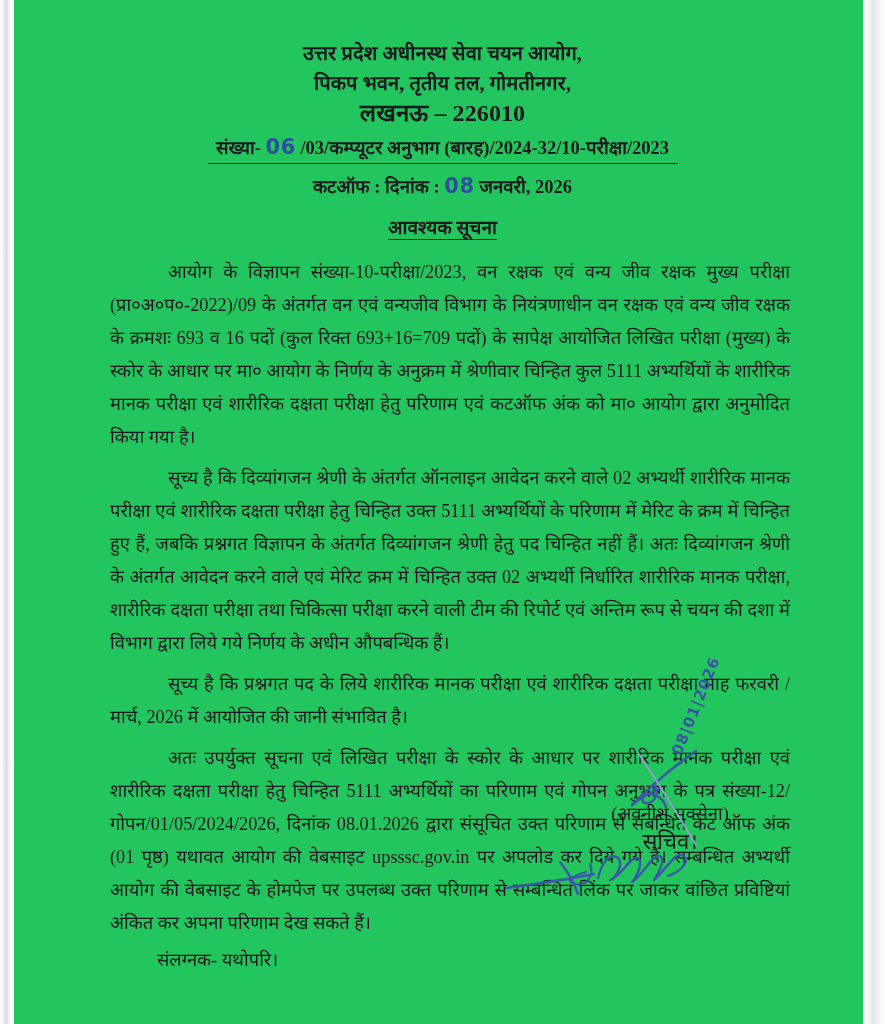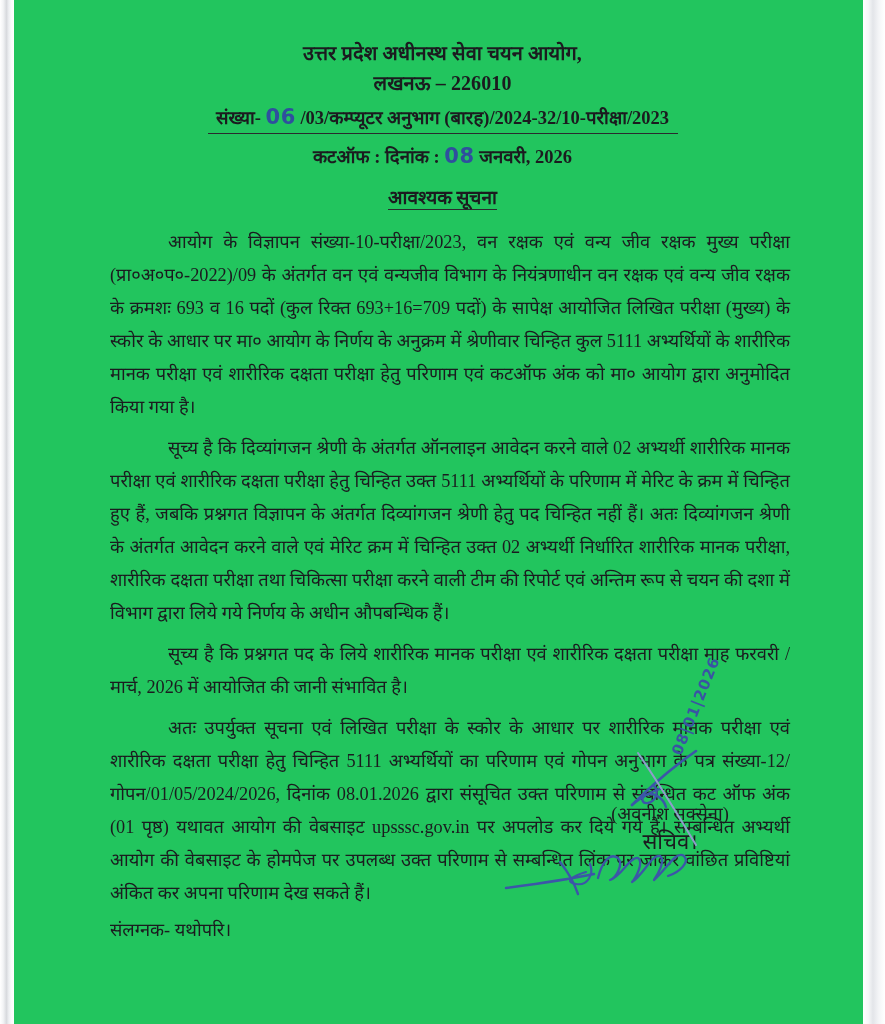--- a/index.html
+++ b/index.html
@@ -52,21 +52,21 @@
     text-align: center;
     padding-top: 38px;
   }
   .header .line {
     font-weight: bold;
     font-size: 20px;
     line-height: 30px;
     letter-spacing: 0.1px;
   }
   .header .line.city {
-    font-size: 20px;
+    font-size: 24px;
   }
 
   .ref-line {
     margin: 6px auto 0 auto;
     width: 470px;
     text-align: center;
     font-weight: bold;
     font-size: 18.5px;
     line-height: 26px;
     border-bottom: 1.6px solid #2a2a2e;
@@ -106,20 +106,21 @@
     line-height: 33px;
     text-align: justify;
     text-justify: inter-word;
   }
   .body p {
     margin: 0 0 8px 0;
     text-indent: 58px;
   }
   .body p.no-indent {
     text-indent: 0;
+    margin-left: 47px;
   }
   .body p.tight {
     margin-bottom: 4px;
   }
 
   
   .sign-block {
     position: absolute;
     left: 520px;
     top: 745px;
@@ -170,20 +171,21 @@
 
 <div id="page">
 
   <div class="edge-left"></div>
   <div class="edge-right"></div>
 
   <div class="sheet">
 
     <div class="header">
       <div class="line">उत्तर प्रदेश अधीनस्थ सेवा चयन आयोग,</div>
+      <div class="line">पिकप भवन, तृतीय तल, गोमतीनगर,</div>
       <div class="line city">लखनऊ – 226010</div>
 
       <div class="ref-line">
         <span>संख्या-</span>
         <span class="ink">06</span>
         <span>/03/कम्प्यूटर अनुभाग (बारह)/2024-32/10-परीक्षा/2023</span>
       </div>
 
       <div class="date-line">
         <span>कटऑफ : दिनांक :</span>

